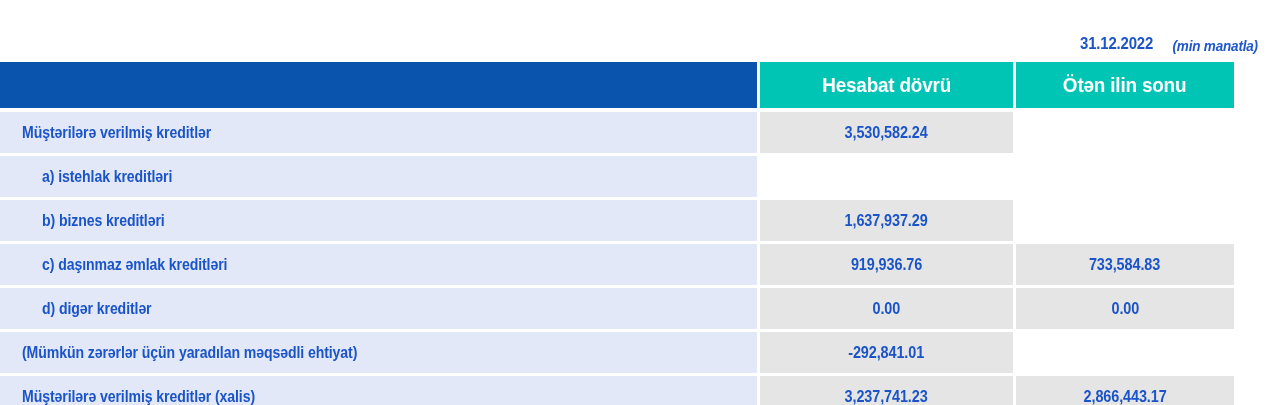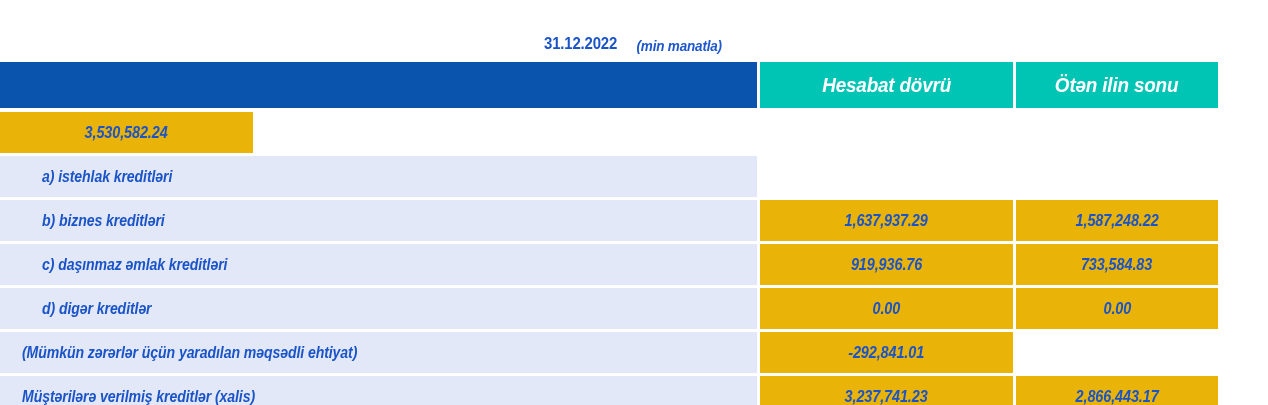--- a/index.html
+++ b/index.html
@@ -24,21 +24,21 @@
 
   
   .caption-bar {
     position: absolute;
     left: 0;
     top: 0;
     width: 1268px;
     height: 62px;
     display: flex;
     align-items: flex-end;
-    justify-content: center;
+    justify-content: flex-end;
     box-sizing: border-box;
     padding: 0 10px 8px 8px;
   }
   .report-date {
     font-size: 17px;
     font-weight: 700;
     color: #1a54c8;
     letter-spacing: -0.2px;
     transform: scaleX(0.88);
     transform-origin: left bottom;
@@ -61,35 +61,34 @@
     left: 0;
     top: 62px;
     width: 1268px;
   }
 
   .row {
     display: flex;
     width: 1268px;
     margin-bottom: 3px;
     box-sizing: border-box;
-    font-style: italic;
   }
 
   .cell {
     box-sizing: border-box;
     display: flex;
     align-items: center;
     overflow: hidden;
     white-space: nowrap;
   }
 
   
   .c-label  { width: 757px; margin-right: 3px; }
   .c-val1   { width: 253px; margin-right: 3px; }
-  .c-val2   { width: 202px; }
+  .c-val2   { width: 218px; }
 
   
   .header-row { height: 46px; margin-bottom: 4px; }
   .header-row .c-label {
     background: #0b54ae;
   }
   .header-row .c-val1,
   .header-row .c-val2 {
     background: #00c4b4;
     justify-content: center;
@@ -104,21 +103,21 @@
   }
 
   
   .body-row { height: 41px; }
   .body-row .c-label {
     background: #e2e8f7;
     padding-left: 22px;
   }
   .body-row .c-val1,
   .body-row .c-val2 {
-    background: #eab308;
+    background: #e5e5e5;
     justify-content: center;
   }
 
   .row-label {
     color: #1a54c8;
     font-size: 16px;
     font-weight: 700;
     letter-spacing: -0.1px;
     transform: scaleX(0.88);
     transform-origin: left center;
@@ -155,40 +154,40 @@
       </div>
       <div class="cell c-val1">
         <span class="th-text">Hesabat dövrü</span>
       </div>
       <div class="cell c-val2">
         <span class="th-text">Ötən ilin sonu</span>
       </div>
     </div>
 
     <div class="row body-row">
+      <div class="cell c-label">
+        <span class="row-label">Müştərilərə verilmiş kreditlər</span>
+      </div>
       <div class="cell c-val1">
         <span class="row-value">3,530,582.24</span>
       </div>
     </div>
 
     <div class="row body-row">
       <div class="cell c-label">
         <span class="row-label indent">a) istehlak kreditləri</span>
       </div>
     </div>
 
     <div class="row body-row">
       <div class="cell c-label">
         <span class="row-label indent">b) biznes kreditləri</span>
       </div>
       <div class="cell c-val1">
         <span class="row-value">1,637,937.29</span>
-      </div>
-      <div class="cell c-val2">
-        <span class="row-value">1,587,248.22</span>
       </div>
     </div>
 
     <div class="row body-row">
       <div class="cell c-label">
         <span class="row-label indent">c) daşınmaz əmlak kreditləri</span>
       </div>
       <div class="cell c-val1">
         <span class="row-value">919,936.76</span>
       </div>

